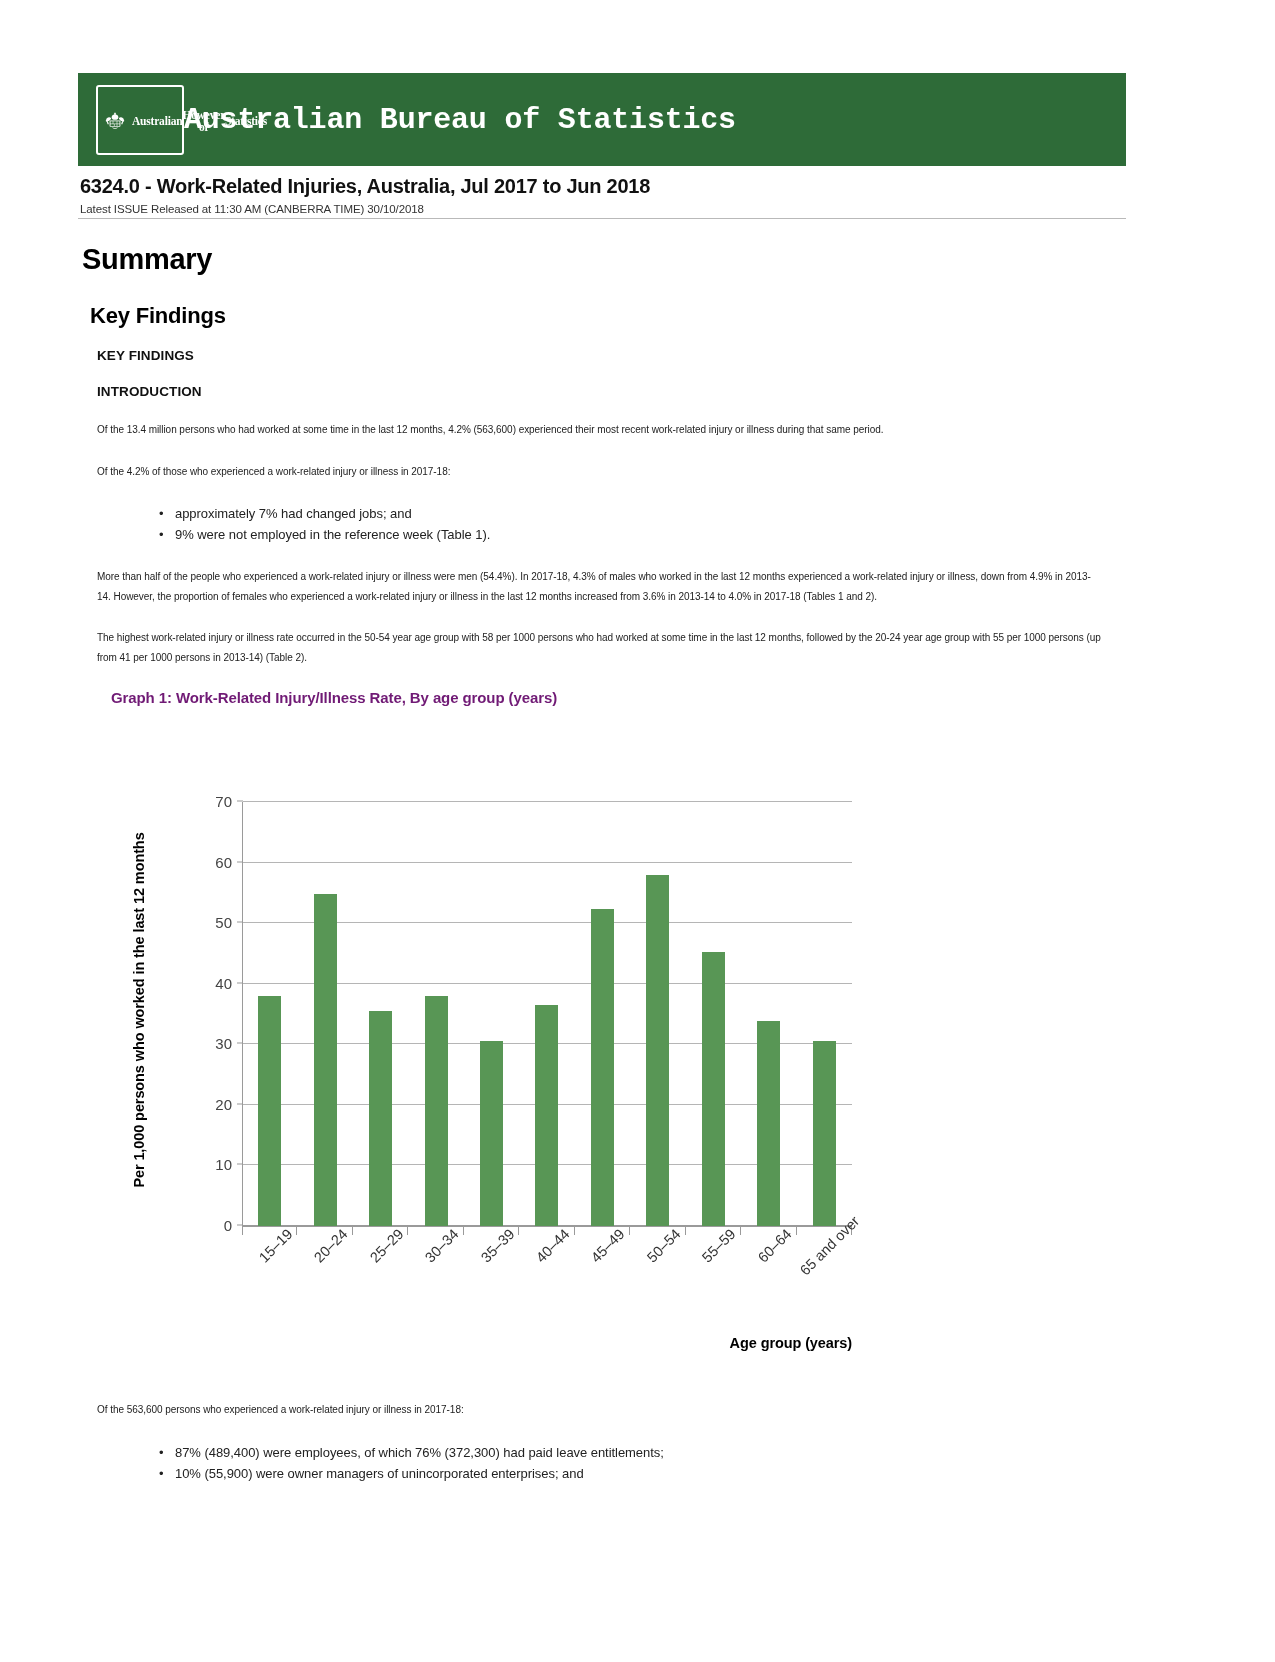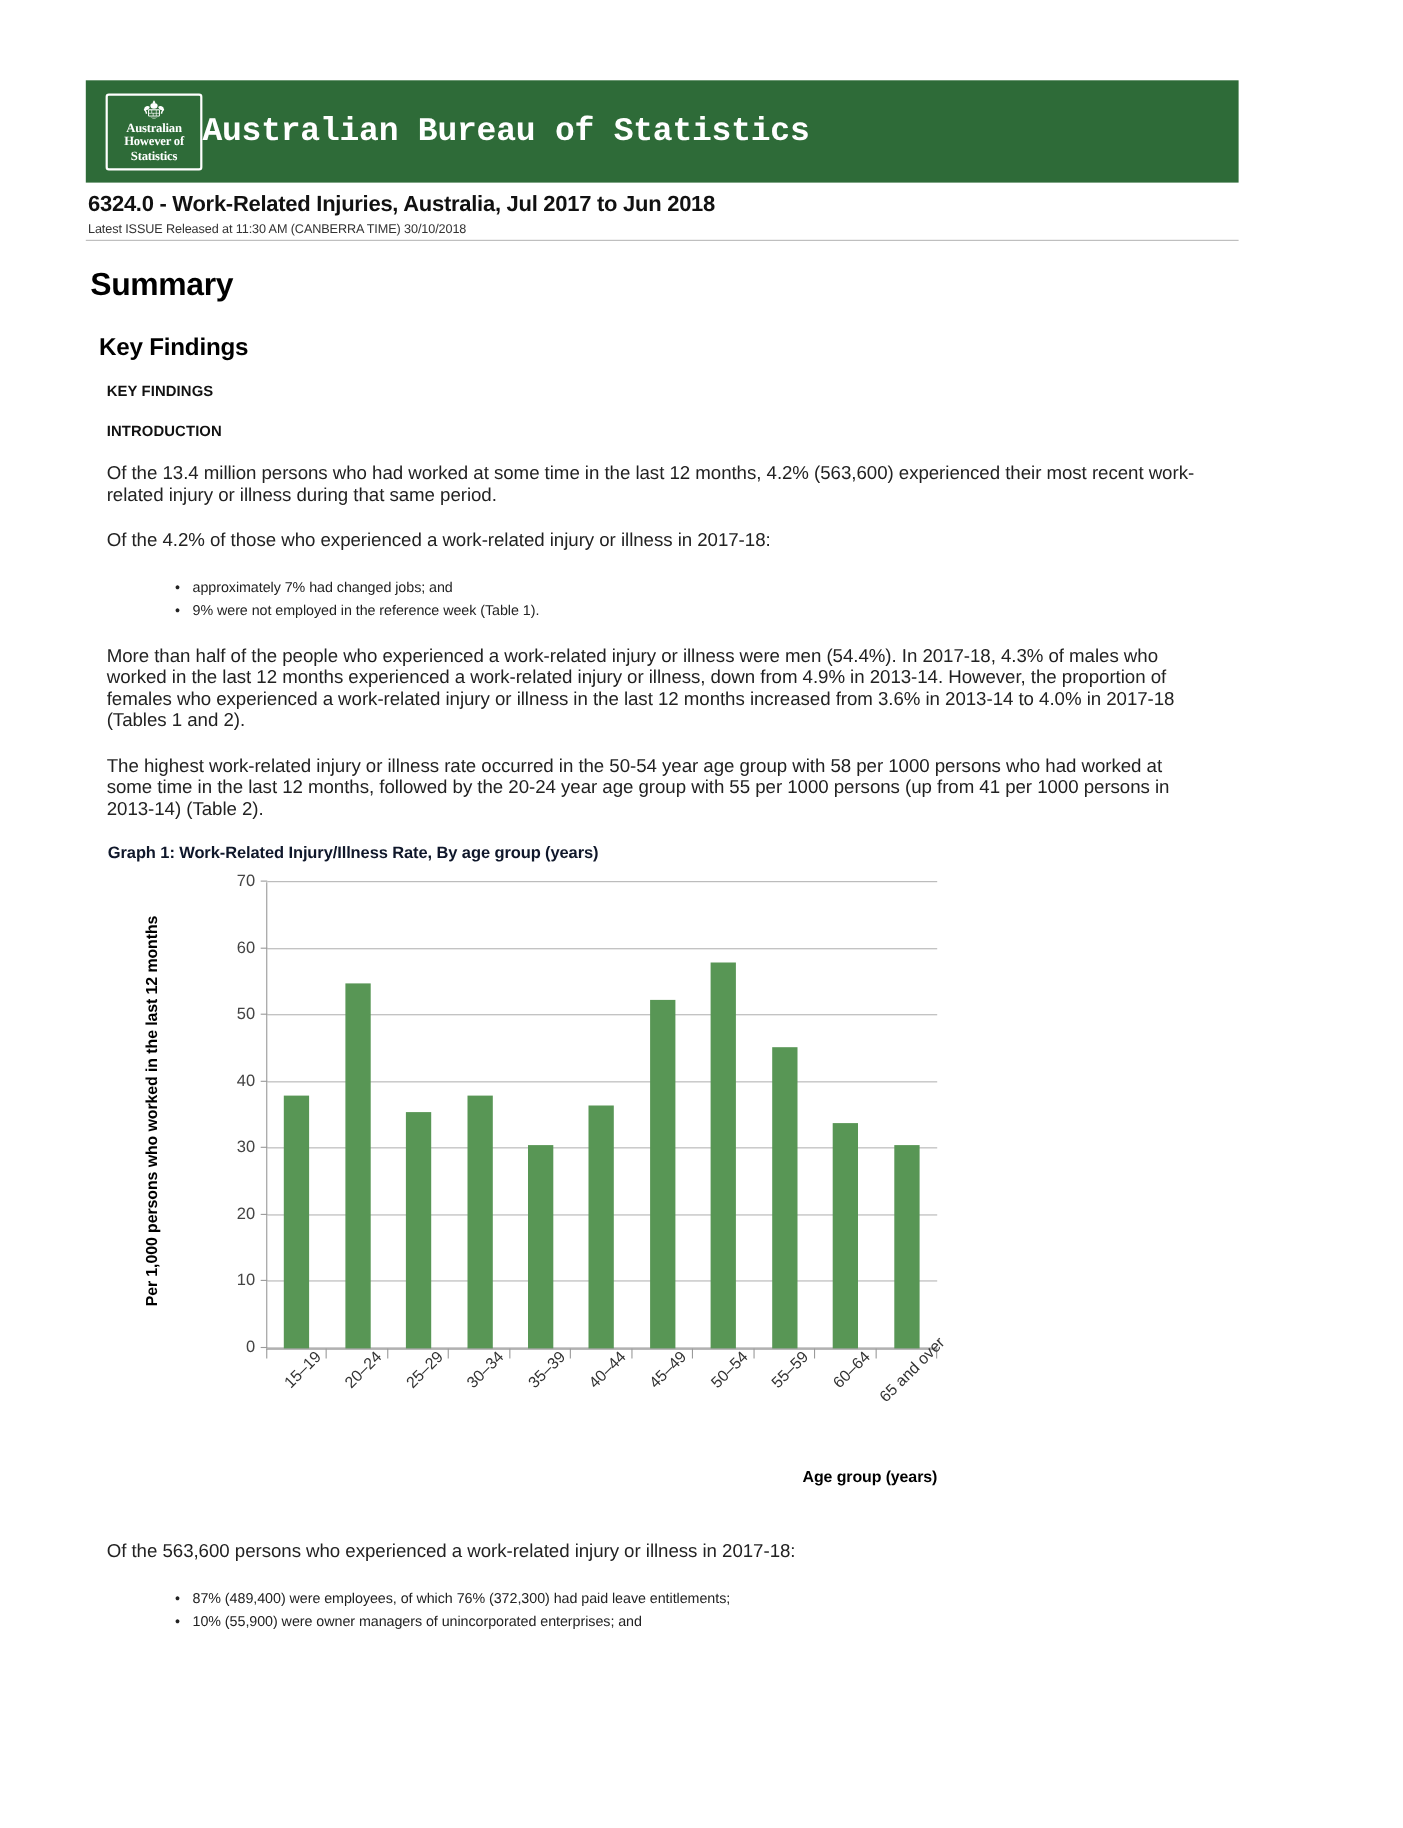--- a/index.html
+++ b/index.html
@@ -35,21 +35,21 @@
     align-items: center;
   }
   .logo-box {
     width: 88px;
     height: 70px;
     margin-left: 18px;
     border: 2px solid #ffffff;
     border-radius: 3px;
     box-sizing: border-box;
     display: flex;
-    flex-direction: column;
+    flex-direction: row;
     align-items: center;
     justify-content: flex-start;
     padding-top: 3px;
     background: #2e6b38;
   }
   .crest {
     width: 34px;
     height: 20px;
     position: relative;
     margin-bottom: 1px;
@@ -127,21 +127,21 @@
     width: 1005px;
   }
   .sub-head {
     font-size: 13.5px;
     font-weight: bold;
     color: #111;
     letter-spacing: 0.1px;
     margin: 0 0 21px 0;
   }
   .para {
-    font-size: 17px;
+    font-size: 10px;
     line-height: 19.5px;
     color: #222;
     margin: 0 0 22px 0;
     letter-spacing: -0.05px;
   }
   ul.bullets {
     margin: 0 0 22px 0;
     padding-left: 78px;
     list-style: none;
   }
@@ -156,22 +156,22 @@
     content: "\2022";
     position: absolute;
     left: -16px;
     top: 0;
     font-size: 13px;
     color: #222;
   }
   .graph-title {
     font-size: 15px;
     font-weight: bold;
-    color: #0f172a;
-    margin: 14px 0 0 1px;
+    color: #701a75;
+    margin: 14px 0 0 14px;
     letter-spacing: -0.1px;
   }
 
   
   .chart-wrap {
     position: absolute;
     left: 97px;
     top: 790px;
     width: 1005px;
     height: 575px;

